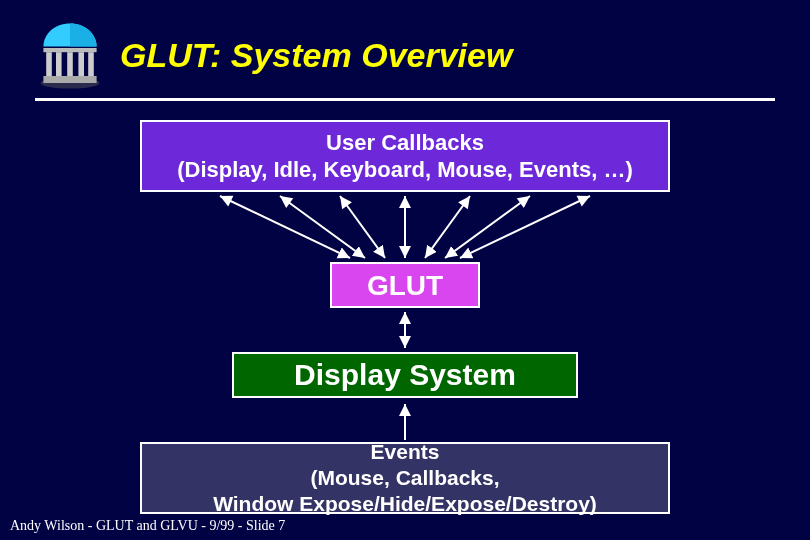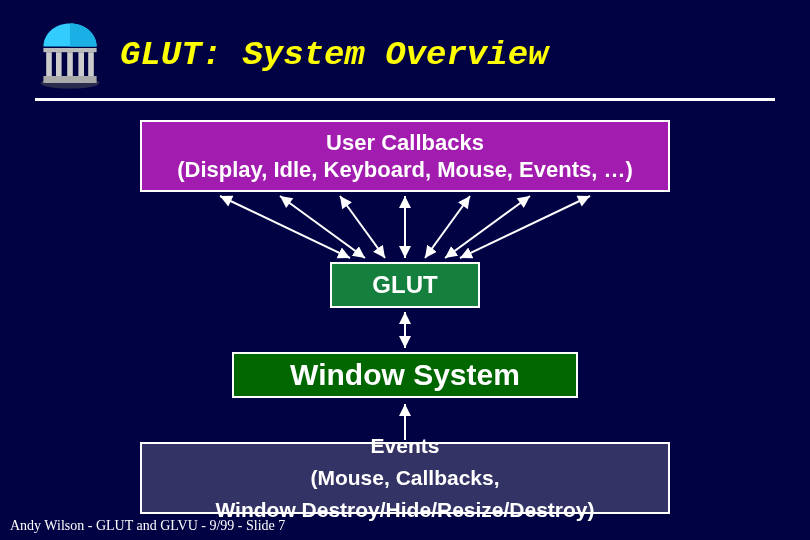--- a/index.html
+++ b/index.html
@@ -26,21 +26,20 @@
     height: 70px;
     margin-right: 15px;
     position: relative;
   }
   .logo svg { width: 100%; height: 100%; }
   .title {
     color: #ffff00;
     font-size: 34px;
     font-weight: bold;
     font-style: italic;
-    font-family: Liberation Mono, monospace;
   }
   .diagram {
     position: absolute;
     top: 110px;
     left: 0;
     width: 810px;
     height: 400px;
   }
   .box {
     position: absolute;
@@ -52,47 +51,46 @@
     flex-direction: column;
     justify-content: center;
     align-items: center;
     line-height: 1.25;
   }
   .box-callbacks {
     left: 140px;
     top: 10px;
     width: 530px;
     height: 72px;
-    background: #a21caf;
+    background: #6d28d9;
     font-size: 22px;
   }
   .box-glut {
     left: 330px;
     top: 152px;
     width: 150px;
     height: 46px;
-    background: #15803d;
-    font-size: 24px;
+    background: #d946ef;
+    font-size: 28px;
   }
   .box-window {
     left: 232px;
     top: 242px;
     width: 346px;
     height: 46px;
     background: #006600;
     font-size: 30px;
   }
   .box-events {
     left: 140px;
     top: 332px;
     width: 530px;
     height: 72px;
     background: #333366;
     font-size: 21px;
-    gap: 6px;
   }
   .footer {
     position: absolute;
     left: 10px;
     bottom: 6px;
     color: #fff;
     font-size: 14px;
     font-family: "Times New Roman", serif;
   }
   svg.arrows {
@@ -153,24 +151,24 @@
   <div class="box box-callbacks">
     <div>User Callbacks</div>
     <div>(Display, Idle, Keyboard, Mouse, Events, …)</div>
   </div>
 
   <div class="box box-glut">
     <span>GLUT</span>
   </div>
 
   <div class="box box-window">
-    <span>Window System</span>
+    <span>Display System</span>
   </div>
 
   <div class="box box-events">
     <div>Events</div>
     <div>(Mouse, Callbacks,</div>
-    <div>Window Destroy/Hide/Resize/Destroy)</div>
+    <div>Window Expose/Hide/Expose/Destroy)</div>
   </div>
 
 </div>
 
 <div class="footer">Andy Wilson - GLUT and GLVU - 9/99 - Slide 7</div>
 
 </body></html>

